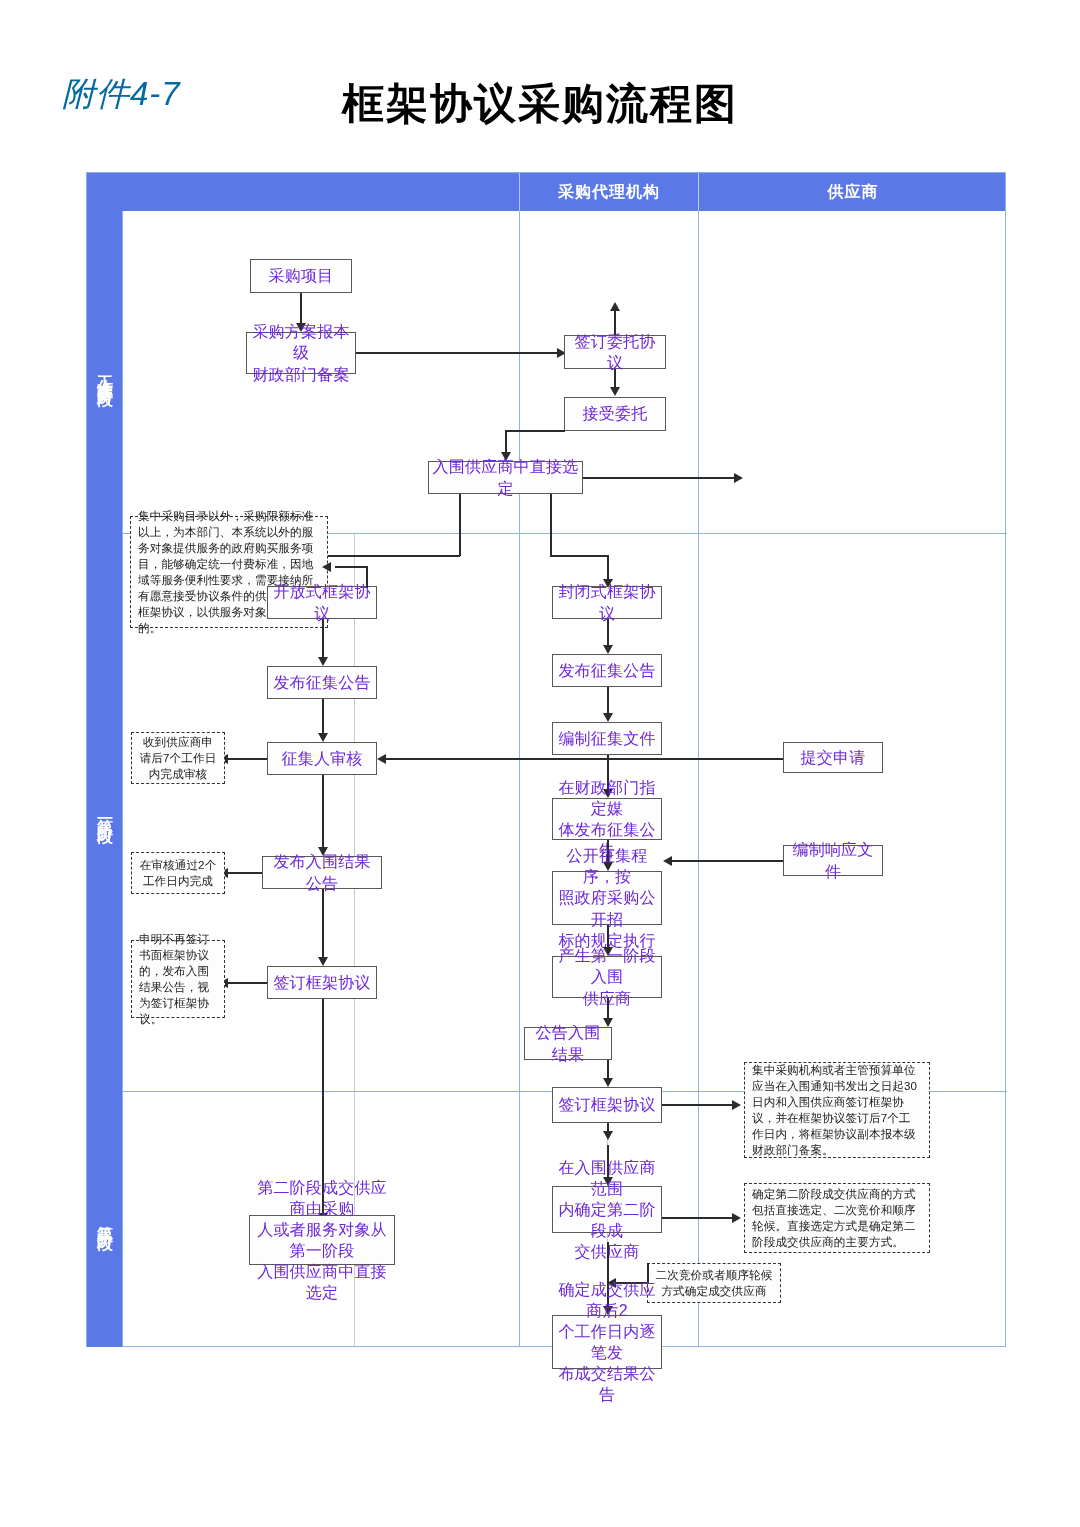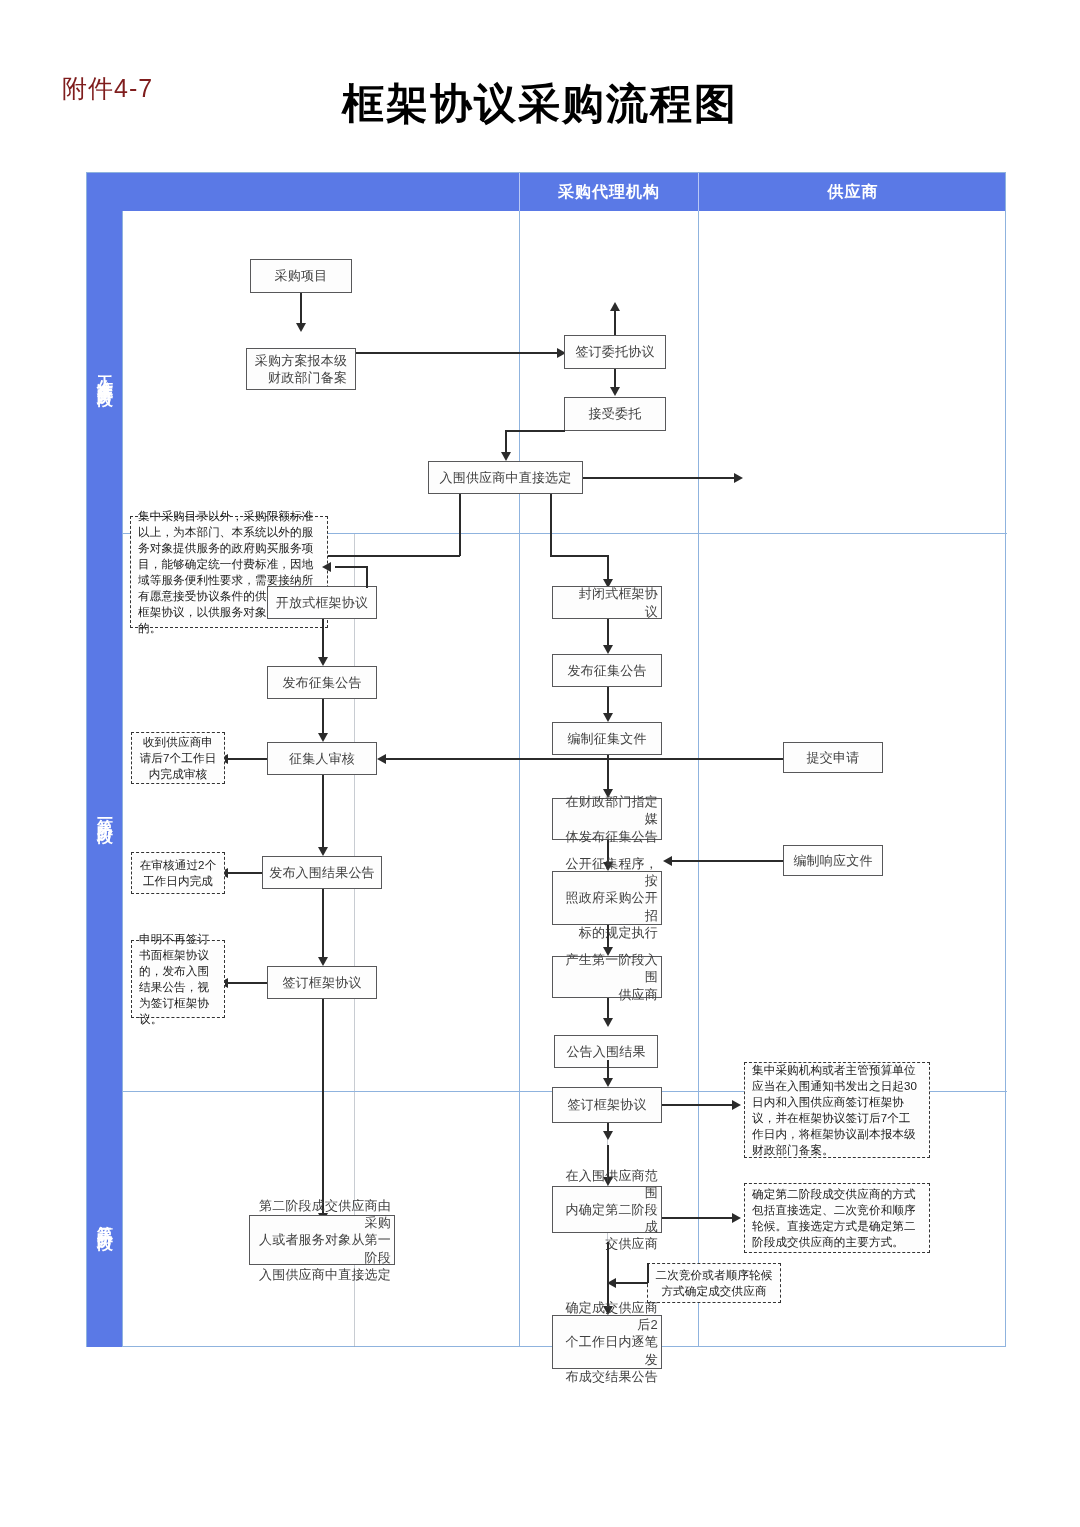--- a/index.html
+++ b/index.html
@@ -11,24 +11,25 @@
     font-family: "Liberation Sans", "DejaVu Sans", sans-serif;
     color: #000;
     position: relative;
     overflow: hidden;
   }
 
   
   #attachment-label {
     position: absolute;
     left: 62px; top: 72px;
-    font-size: 25px;
+    font-size: 33px;
     letter-spacing: 1px;
-    color: #7f1d1d;
+    color: #0369a1;
     white-space: nowrap;
+    font-style: italic;
   }
   #doc-title {
     position: absolute;
     left: 0; top: 76px;
     width: 1080px;
     text-align: center;
     font-size: 42px;
     font-weight: bold;
     letter-spacing: 2px;
     color: #000;
@@ -103,24 +104,24 @@
 
   
   .node {
     position: absolute;
     box-sizing: border-box;
     background: #fdfdfd;
     border: 1.6px solid #58585a;
     display: flex;
     align-items: center;
     justify-content: center;
-    text-align: right;
-    font-size: 13px;
+    text-align: center;
+    font-size: 16px;
     line-height: 1.32;
-    color: #404040;
+    color: #6d28d9;
     padding: 2px 3px;
     letter-spacing: .2px;
   }
 
   .note {
     position: absolute;
     box-sizing: border-box;
     background: #fdfdfd;
     border: 1.6px dashed #333;
     display: flex;
@@ -199,21 +200,21 @@
   <div class="stage-sep" style="left:35px; top:360px; width:885px;"></div>
   <div class="stage-sep" style="left:35px; top:918px; width:885px;"></div>
 
 
 
   <div class="node" style="left:163px; top:86px; width:102px; height:34px;">采购项目</div>
 
   <div class="conn-v" style="left:213px; top:120px; height:32px;"></div>
   <div class="arrow down" style="left:209px; top:150px;"></div>
 
-  <div class="node" style="left: 159px; top: 159px; width: 110px; height: 42px; white-space: pre-line; margin-top: 16px;">采购方案报本级
+  <div class="node" style="left: 159px; top: 159px; width: 110px; height: 42px; white-space: pre-line;">采购方案报本级
 财政部门备案</div>
 
   <div class="conn-h" style="left:269px; top:179px; width:207px;"></div>
   <div class="arrow right" style="left:470px; top:175px;"></div>
 
   <div class="node" style="left:477px; top:162px; width:102px; height:34px;">签订委托协议</div>
 
   <div class="conn-v" style="left:527px; top:137px; height:25px;"></div>
   <div class="arrow up" style="left:523px; top:129px;"></div>
 
@@ -245,21 +246,21 @@
 
   <div class="node" style="left:180px; top:413px; width:110px; height:33px;">开放式框架协议</div>
 
   <div class="conn-h" style="left:248px; top:429px; width:0px;"></div>
   <div class="conn-h" style="left:241px; top:429px; width:0px;"></div>
   <div class="conn-h" style="left:241px; top:393px; width:0px;"></div>
   <div class="conn-h" style="left:248px; top:393px; width:32px;"></div>
   <div class="conn-v" style="left:279px; top:393px; height:22px;"></div>
   <div class="arrow left" style="left:235px; top:389px;"></div>
 
-  <div class="node" style="left:465px; top:413px; width:110px; height:33px;padding-left:14px;">封闭式框架协议</div>
+  <div class="node" style="left:465px; top:413px; width:110px; height:33px;">封闭式框架协议</div>
 
   <div class="conn-v" style="left:235px; top:446px; height:40px;"></div>
   <div class="arrow down" style="left:231px; top:484px;"></div>
 
   <div class="node" style="left:180px; top:493px; width:110px; height:33px;">发布征集公告</div>
 
   <div class="conn-v" style="left:520px; top:446px; height:28px;"></div>
   <div class="arrow down" style="left:516px; top:472px;"></div>
   <div class="node" style="left:465px; top:481px; width:110px; height:33px;">发布征集公告</div>
 
@@ -302,21 +303,21 @@
   <div class="arrow left" style="left:132px; top:695px;"></div>
   <div class="note center" style="left:44px; top:679px; width:94px; height:42px;">在审核通过2个工作日内完成</div>
 
   <div class="conn-v" style="left:520px; top:752px; height:24px;"></div>
   <div class="arrow down" style="left:516px; top:774px;"></div>
   <div class="node" style="left: 465px; top: 783px; width: 110px; height: 42px; white-space: pre-line;">产生第一阶段入围
 供应商</div>
 
   <div class="conn-v" style="left:520px; top:825px; height:22px;"></div>
   <div class="arrow down" style="left:516px; top:845px;"></div>
-  <div class="node" style="left:467px; top:854px; width:104px; height:33px;margin-top:8px;">公告入围结果</div>
+  <div class="node" style="left:437px; top:854px; width:88px; height:33px;">公告入围结果</div>
 
   <div class="conn-v" style="left:520px; top:887px; height:20px;"></div>
   <div class="arrow down" style="left:516px; top:905px;"></div>
   <div class="node" style="left:465px; top:914px; width:110px; height:36px;">签订框架协议</div>
 
   <div class="conn-h" style="left:575px; top:931px; width:75px;"></div>
   <div class="arrow right" style="left:645px; top:927px;"></div>
   <div class="note" style="left:657px; top:889px; width:186px; height:96px;">集中采购机构或者主管预算单位应当在入围通知书发出之日起30日内和入围供应商签订框架协议，并在框架协议签订后7个工作日内，将框架协议副本报本级财政部门备案。</div>
 
   <div class="conn-v" style="left:235px; top:716px; height:70px;"></div>

